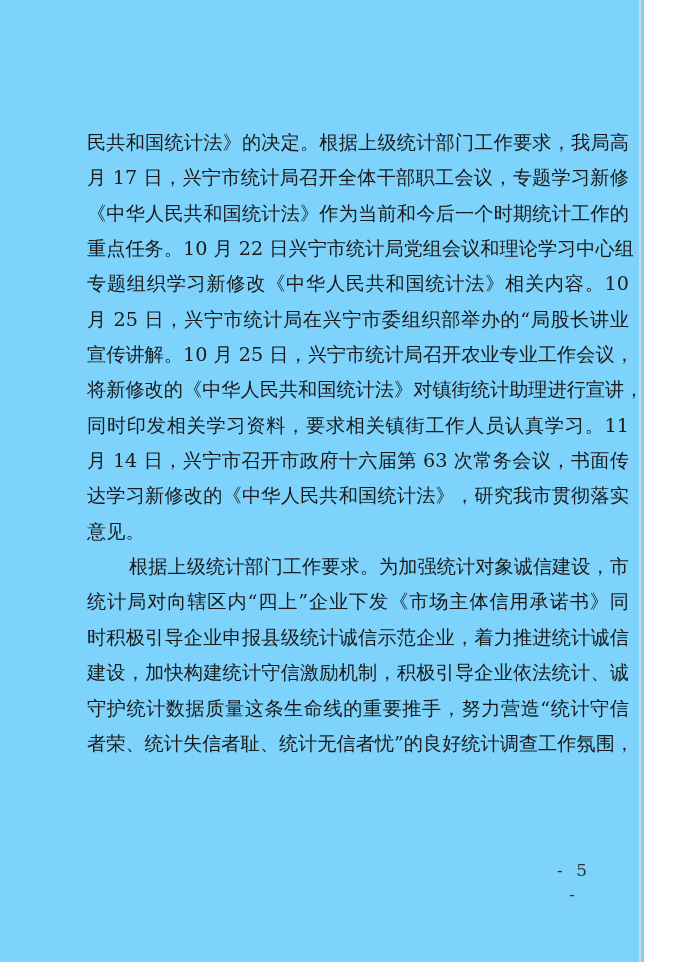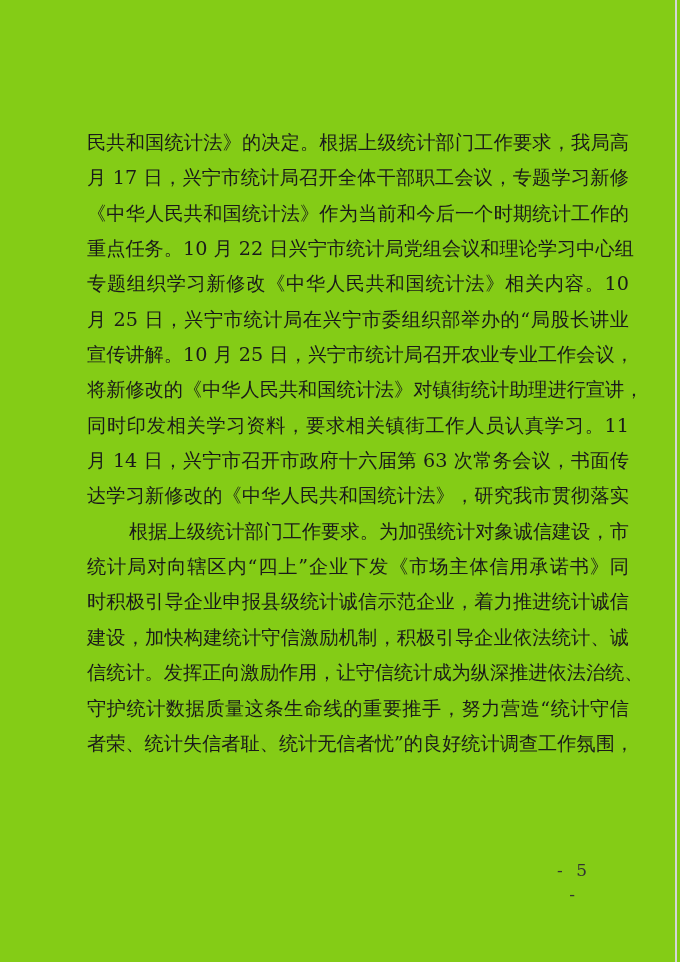--- a/index.html
+++ b/index.html
@@ -11,22 +11,23 @@
     width: 680px;
     height: 962px;
     position: relative;
     overflow: hidden;
     font-family: "DejaVu Serif", "Liberation Serif", serif;
     color: #1a1a1a;
   }
   .page {
     position: absolute;
     left: 0; top: 0;
-    width: 680px; height: 962px;
-    background: #84cc16;
+    width: 600px; height: 962px;
+    background: #7dd3fc;
+    padding-left: 44px;
   }
   .right-edge {
     position: absolute;
     top: 0;
     right: 3px;
     width: 2px;
     height: 962px;
     background: #d4d6d8;
   }
   .body-text {
@@ -74,24 +75,24 @@
     <div class="line">月 17 日，兴宁市统计局召开全体干部职工会议，专题学习新修</div>
     <div class="line">《中华人民共和国统计法》作为当前和今后一个时期统计工作的</div>
     <div class="line">重点任务。10 月 22 日兴宁市统计局党组会议和理论学习中心组</div>
     <div class="line">专题组织学习新修改《中华人民共和国统计法》相关内容。10</div>
     <div class="line">月 25 日，兴宁市统计局在兴宁市委组织部举办的“局股长讲业</div>
     <div class="line">宣传讲解。10 月 25 日，兴宁市统计局召开农业专业工作会议，</div>
     <div class="line">将新修改的《中华人民共和国统计法》对镇街统计助理进行宣讲，</div>
     <div class="line">同时印发相关学习资料，要求相关镇街工作人员认真学习。11</div>
     <div class="line">月 14 日，兴宁市召开市政府十六届第 63 次常务会议，书面传</div>
     <div class="line">达学习新修改的《中华人民共和国统计法》，研究我市贯彻落实</div>
+    <div class="line last">意见。</div>
 
     <div class="line indent">根据上级统计部门工作要求。为加强统计对象诚信建设，市</div>
     <div class="line">统计局对向辖区内“四上”企业下发《市场主体信用承诺书》同</div>
     <div class="line">时积极引导企业申报县级统计诚信示范企业，着力推进统计诚信</div>
     <div class="line">建设，加快构建统计守信激励机制，积极引导企业依法统计、诚</div>
-    <div class="line">信统计。发挥正向激励作用，让守信统计成为纵深推进依法治统、</div>
     <div class="line">守护统计数据质量这条生命线的重要推手，努力营造“统计守信</div>
     <div class="line">者荣、统计失信者耻、统计无信者忧”的良好统计调查工作氛围，</div>
   </div>
 
   <div class="page-number">- 5 -</div>
 </div>
 
 </body></html>

